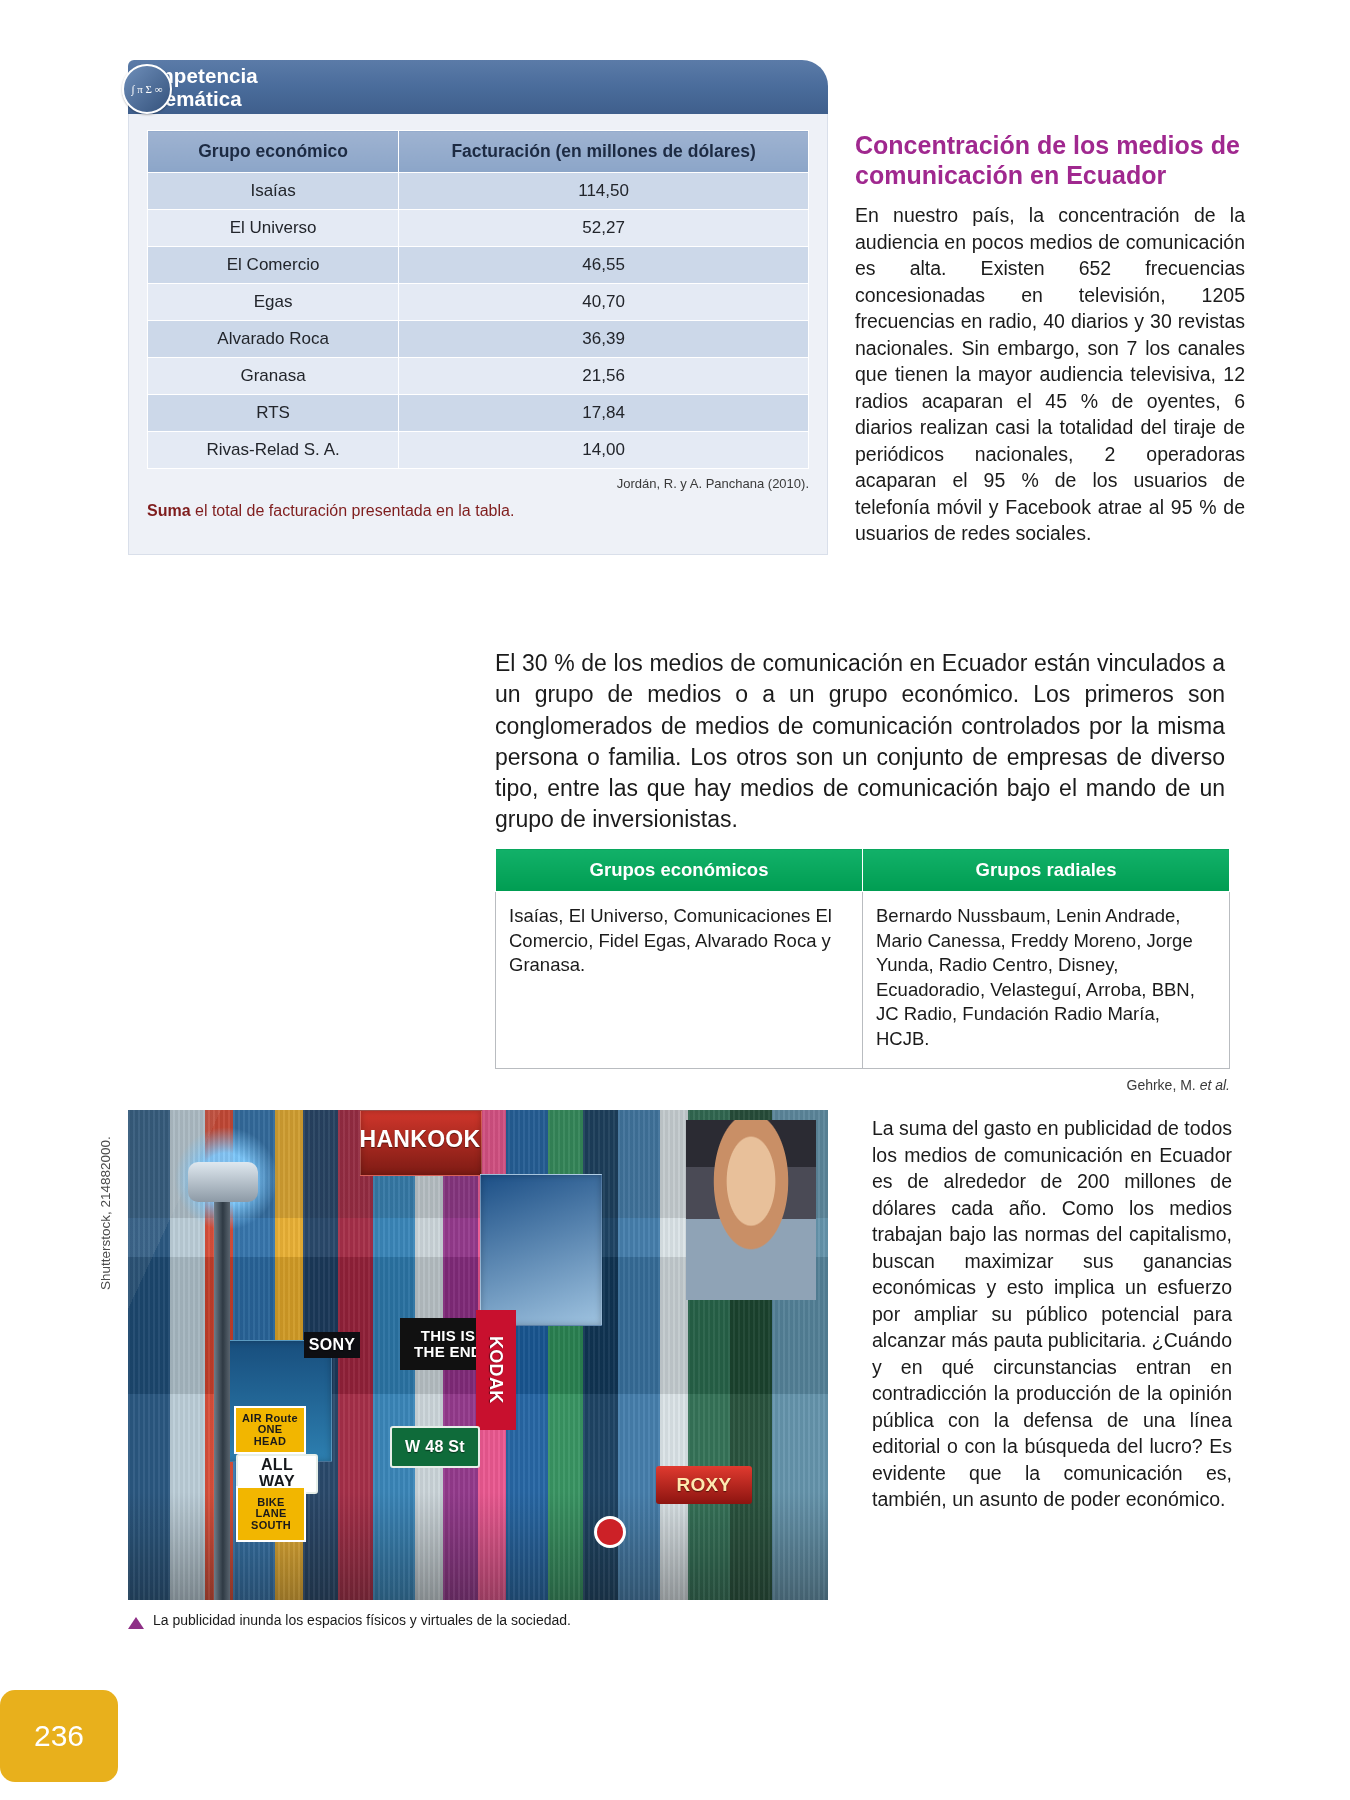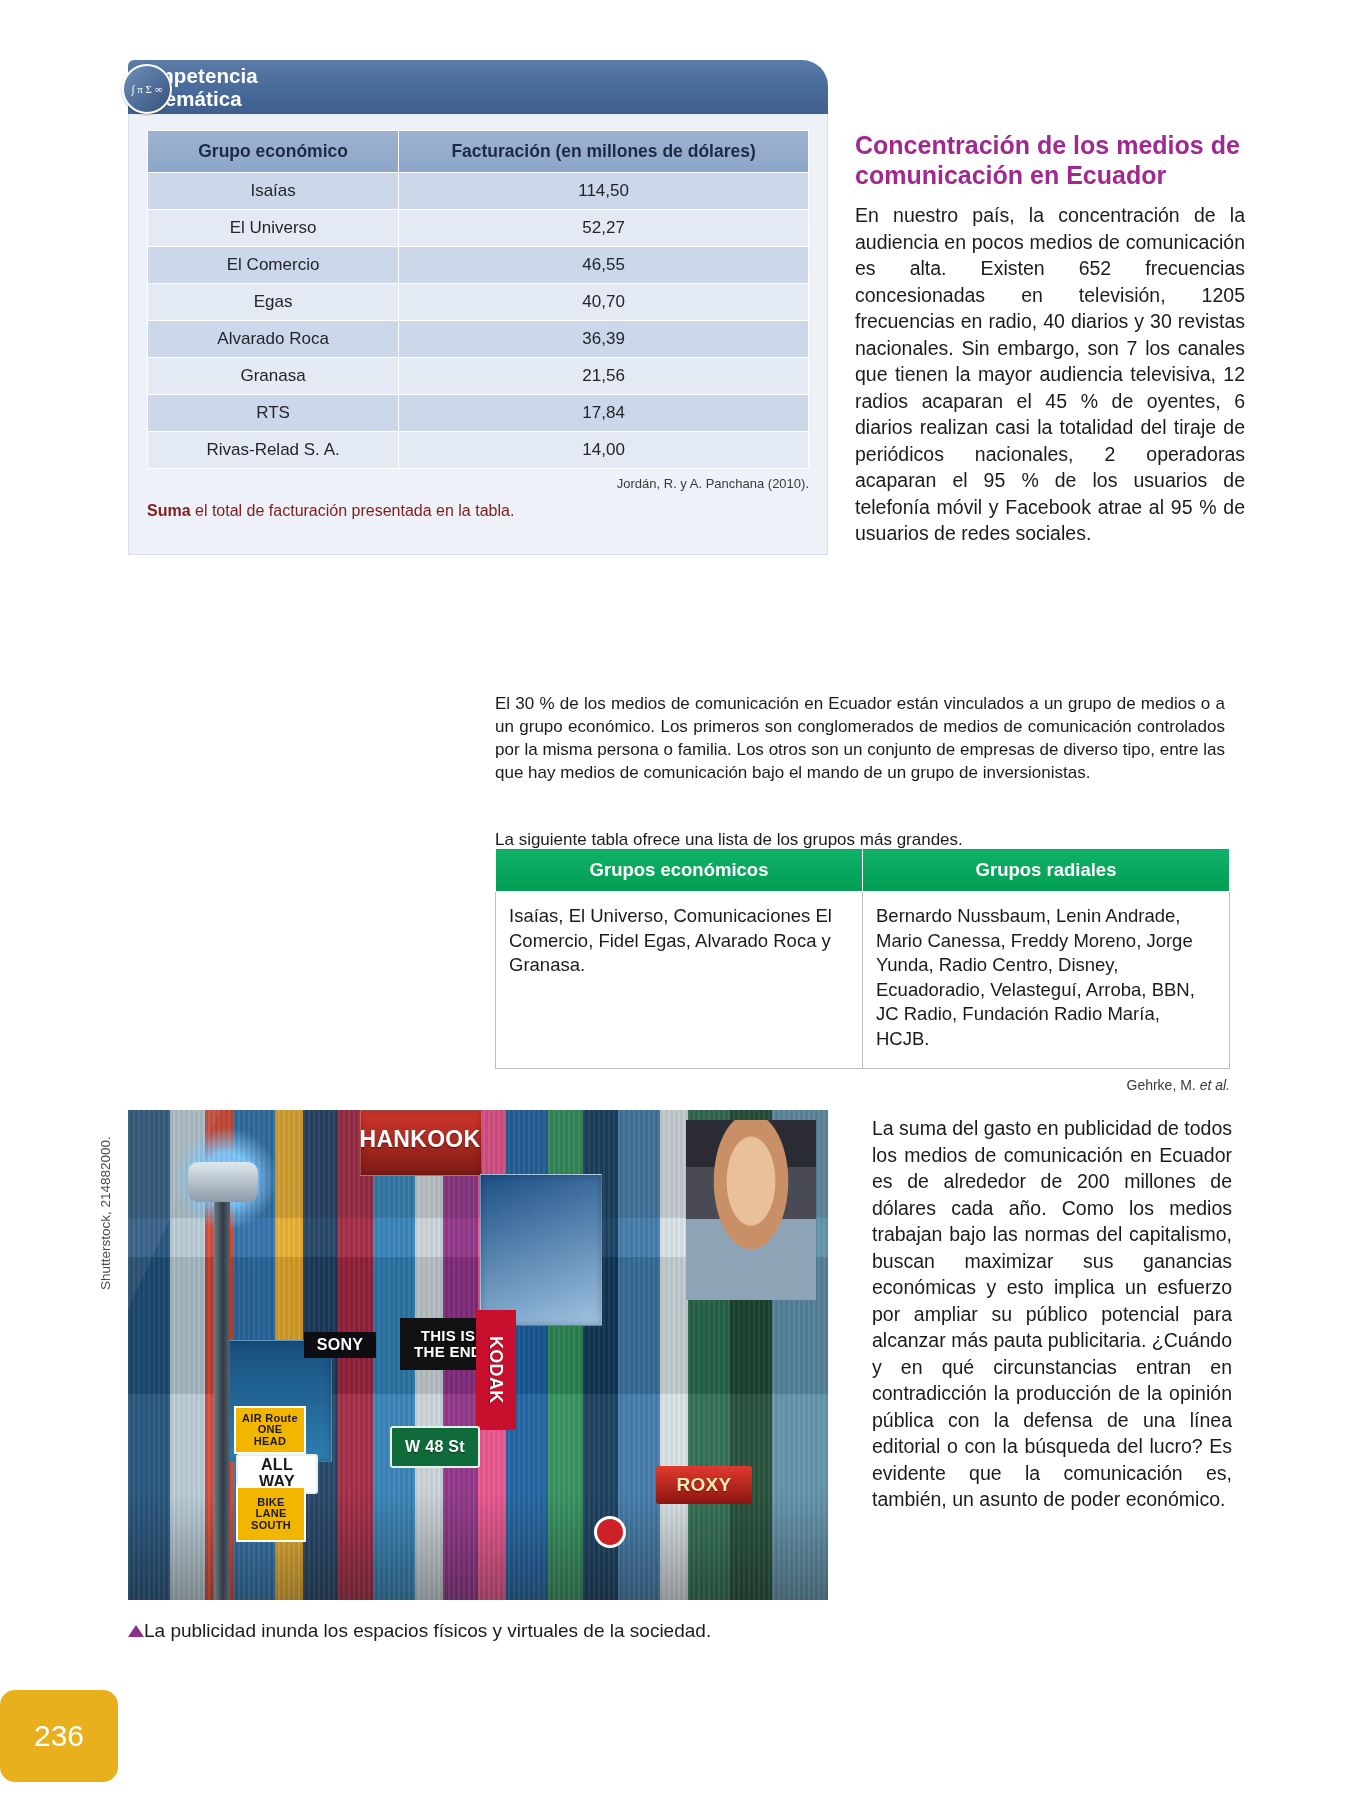--- a/index.html
+++ b/index.html
@@ -139,21 +139,21 @@
     margin: 0 0 13px 0;
   }
 
   
   #mid-text {
     position: absolute;
     left: 495px;
     top: 648px;
     width: 730px;
   }
-  #mid-text .para { font-size: 17px; margin-top: 44px; }
+  #mid-text .para { font-size: 23px; }
 
   
   #grupos-wrap {
     position: absolute;
     left: 495px;
     top: 848px;
     width: 735px;
   }
   table.grupos {
     width: 100%;
@@ -301,23 +301,23 @@
   .roxy {
     background: linear-gradient(to bottom,#e03a2f,#8c1410);
     color: #ffe9b0;
     font-size: 19px;
     padding: 3px 10px;
     border-radius: 3px;
   }
   #photo-caption {
     display: flex;
     align-items: flex-start;
-    gap: 0;
-    margin-top: 20px;
-    font-size: 19px;
+    gap: 9px;
+    margin-top: 12px;
+    font-size: 14px;
     color: #1b1b1b;
   }
   .tri-up {
     width: 0; height: 0;
     border-left: 8px solid transparent;
     border-right: 8px solid transparent;
     border-bottom: 12px solid #8e2f86;
     margin-top: 5px;
   }
   #photo-credit {
@@ -469,21 +469,21 @@
 
     <div class="billboard" style="left:232px;top:0;width:120px;height:64px;background:linear-gradient(to bottom,#d0362b,#7d1b14);"></div>
     <div class="sign" style="left:236px;top:12px;width:112px;height:34px;font-size:23px;color:#fff;">HANKOOK</div>
 
     <div class="billboard" style="left:352px;top:64px;width:120px;height:150px;background:linear-gradient(160deg,#1c4f86,#9fc3e0);"></div>
     <div class="billboard" style="left:92px;top:230px;width:110px;height:120px;background:linear-gradient(to bottom,#184e7d,#2d7fb0);"></div>
 
     <div class="lamp-post"></div>
     <div class="lamp-head"></div>
 
-    <div class="sign" style="left:176px;top:222px;width:72px;height:26px;background:#0e0e12;font-size:16px;">SONY</div>
+    <div class="sign" style="left:176px;top:222px;width:56px;height:26px;background:#0e0e12;font-size:16px;">SONY</div>
     <div class="sign" style="left:272px;top:208px;width:96px;height:52px;background:#111;font-size:15px;white-space:pre-line;">THIS IS
 THE END</div>
     <div class="sign" style="left:348px;top:200px;width:40px;height:120px;background:#c8102e;font-size:18px;writing-mode:vertical-rl;">KODAK</div>
 
     <div class="sign street-green" style="left:262px;top:316px;width:74px;height:22px;">W 48 St</div>
     <div class="sign street-green" style="left:108px;top:344px;width:66px;height:20px;background:#fff;color:#16181b;text-shadow:none;">ALL WAY</div>
     <div class="sign yellow-sign" style="left:106px;top:296px;width:60px;height:40px;white-space:pre-line;">AIR Route
 ONE
 HEAD</div>
     <div class="sign yellow-sign" style="left:108px;top:376px;width:58px;height:48px;white-space:pre-line;">BIKE

